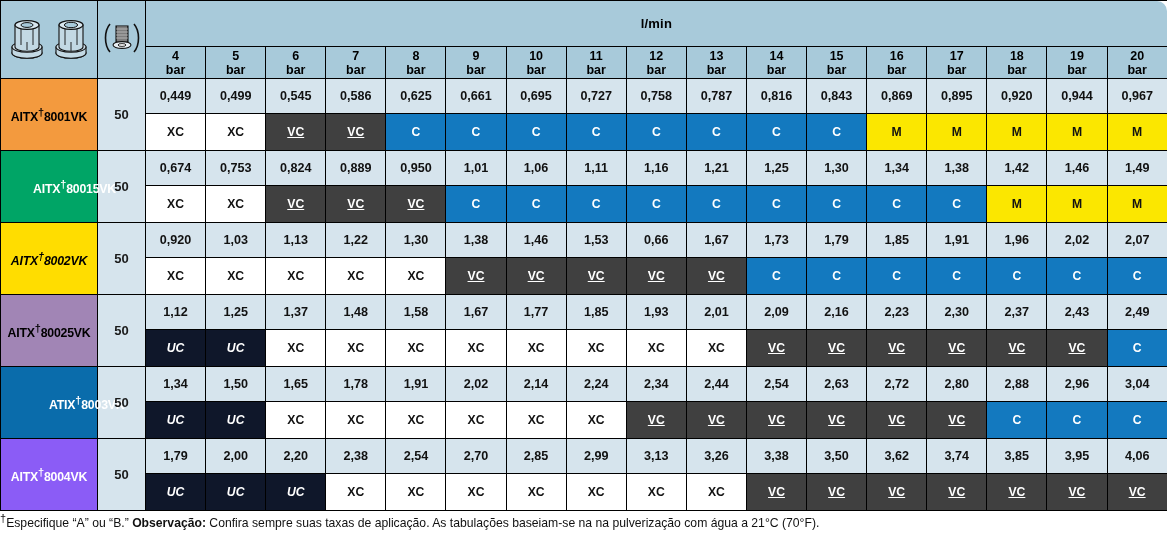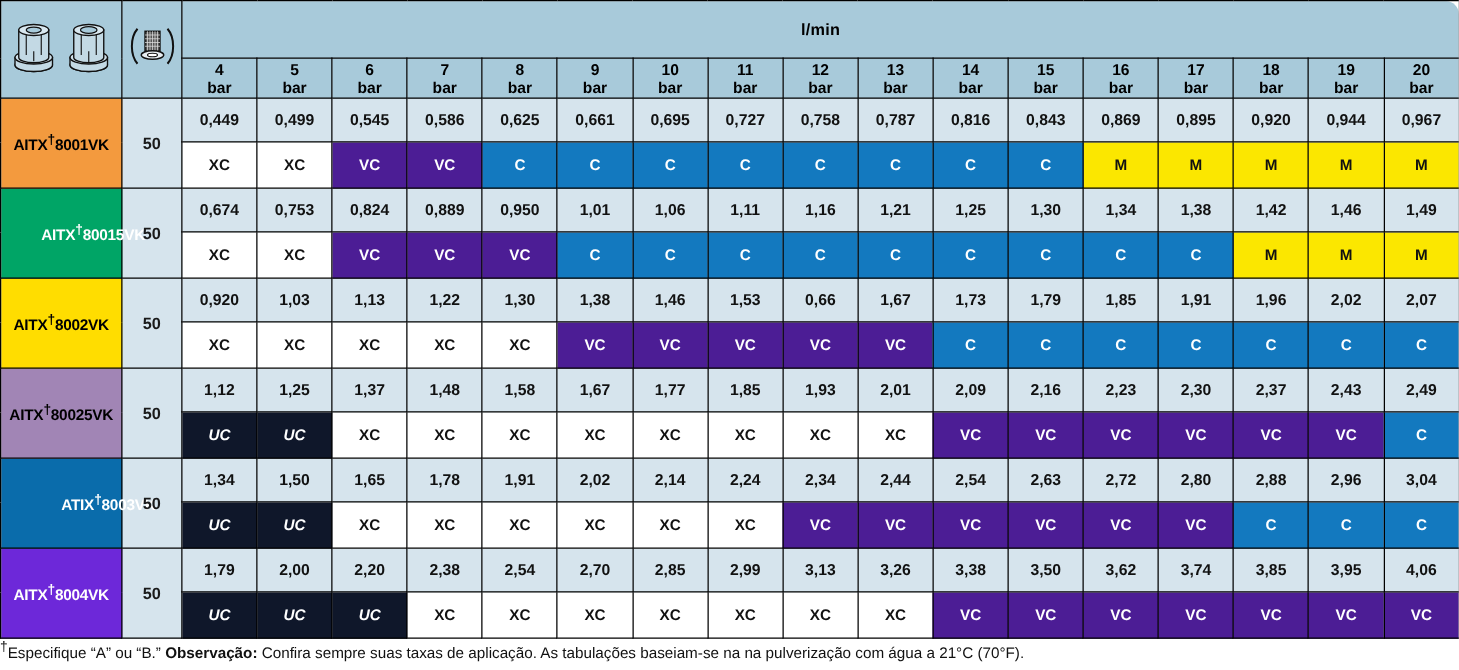--- a/index.html
+++ b/index.html
@@ -95,21 +95,21 @@
     font-weight:normal;
     height:35px;
   }
   .code{
     font-size:12.2px;
     height:37px;
     color:#fff;
   }
   .code.uc{background:#0f172a;color:#ffffff;font-style:italic;}
   .code.xc{background:#ffffff;color:#111111;margin-top:28px;}
-  .code.vc{background:#4c1d95;color:#ffffff;}
+  .code.vc{background:#404040;color:#ffffff;text-decoration:underline;}
   .code.c {background:#1379bf;color:#ffffff;}
   .code.m {background:#fbe700;color:#111111;}
 
   
   .footnote{
     position:absolute;
     left:0;top:511px;
     width:1167px;
     font-size:12.2px;
     color:#111;
@@ -343,21 +343,21 @@
           <td class="code c">C</td>
           <td class="code c">C</td>
           <td class="code c">C</td>
           <td class="code c">C</td>
           <td class="code c">C</td>
           <td class="code m">M</td>
           <td class="code m">M</td>
           <td class="code m">M</td>
         </tr>
         <tr>
-          <td class="prod" rowspan="2" style="background: rgb(255, 221, 0); color: rgb(0, 0, 0);"><span>AITX<sup>†</sup>8002VK</span></td>
+          <td class="prod" rowspan="2" style="background: rgb(255, 221, 0); color: rgb(0, 0, 0); font-style: italic;"><span>AITX<sup>†</sup>8002VK</span></td>
           <td class="mesh-val" rowspan="2">50</td>
           <td class="val">0,920</td>
           <td class="val">1,03</td>
           <td class="val">1,13</td>
           <td class="val">1,22</td>
           <td class="val">1,30</td>
           <td class="val">1,38</td>
           <td class="val">1,46</td>
           <td class="val">1,53</td>
           <td class="val">0,66</td>
@@ -463,21 +463,21 @@
           <td class="code vc">VC</td>
           <td class="code vc">VC</td>
           <td class="code vc">VC</td>
           <td class="code vc">VC</td>
           <td class="code vc">VC</td>
           <td class="code c">C</td>
           <td class="code c">C</td>
           <td class="code c">C</td>
         </tr>
         <tr>
-          <td class="prod onwhite" rowspan="2" style="background: #6d28d9; color: rgb(255, 255, 255);"><span>AITX<sup>†</sup>8004VK</span></td>
+          <td class="prod onwhite" rowspan="2" style="background: #8b5cf6; color: rgb(255, 255, 255);"><span>AITX<sup>†</sup>8004VK</span></td>
           <td class="mesh-val" rowspan="2">50</td>
           <td class="val">1,79</td>
           <td class="val">2,00</td>
           <td class="val">2,20</td>
           <td class="val">2,38</td>
           <td class="val">2,54</td>
           <td class="val">2,70</td>
           <td class="val">2,85</td>
           <td class="val">2,99</td>
           <td class="val">3,13</td>

